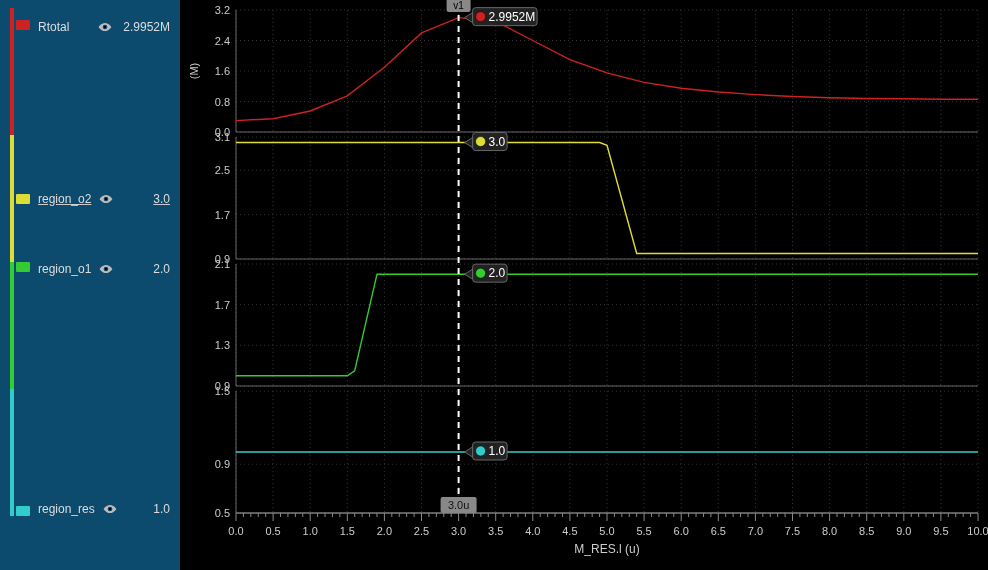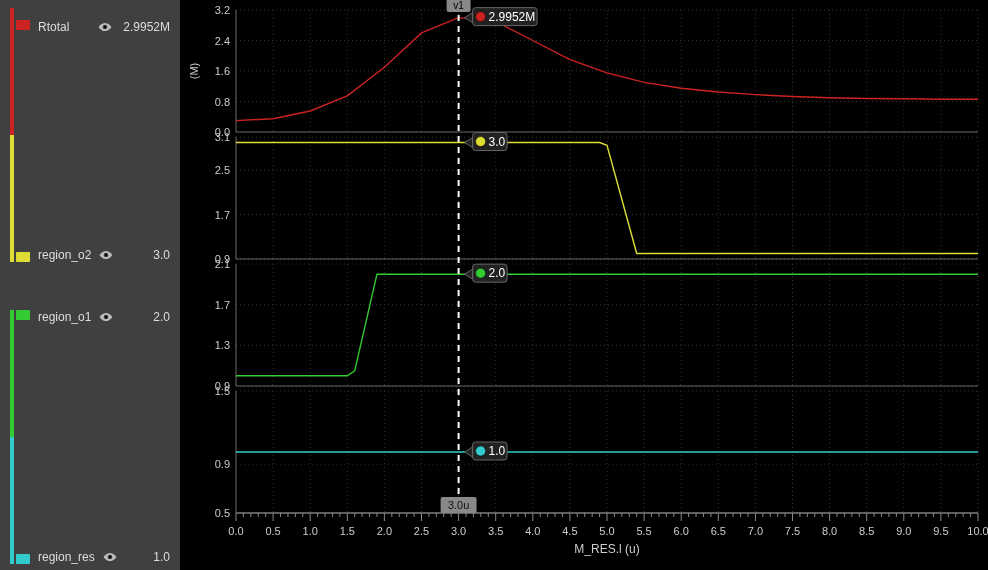--- a/index.html
+++ b/index.html
@@ -8,33 +8,33 @@
     color: #ccc;
     font-family: sans-serif;
     font-size: 12px;
     width: 988px;
     height: 570px;
     overflow: hidden;
     display: flex;
   }
   .sidebar {
     width: 180px;
-    background: #404040;
+    background: #0c4a6e;
     padding: 8px 10px;
     flex-shrink: 0;
   }
   .legend-row {
     display: flex;
     align-items: center;
     height: 127px;
     gap: 8px;
   }
   .legend-row:first-child { height: 127px; padding-top: 12px; align-items: flex-start; }
-  .legend-row:nth-child(2){ height: 127px; align-items: flex-end; }
-  .legend-row:nth-child(3){ height: 127px; align-items: flex-start; margin-top: 48px; }
+  .legend-row:nth-child(2){ height: 127px; align-items: center; text-decoration: underline; }
+  .legend-row:nth-child(3){ height: 127px; align-items: flex-start; }
   .legend-row:nth-child(4){ height: 127px; align-items: flex-end; }
   .legend-swatch {
     width: 14px;
     height: 10px;
     flex-shrink: 0;
     border-radius: 1px;
   }
   .legend-name { flex: 1; color: #ddd; }
   .eye-icon {
     width: 14px; height: 14px;

